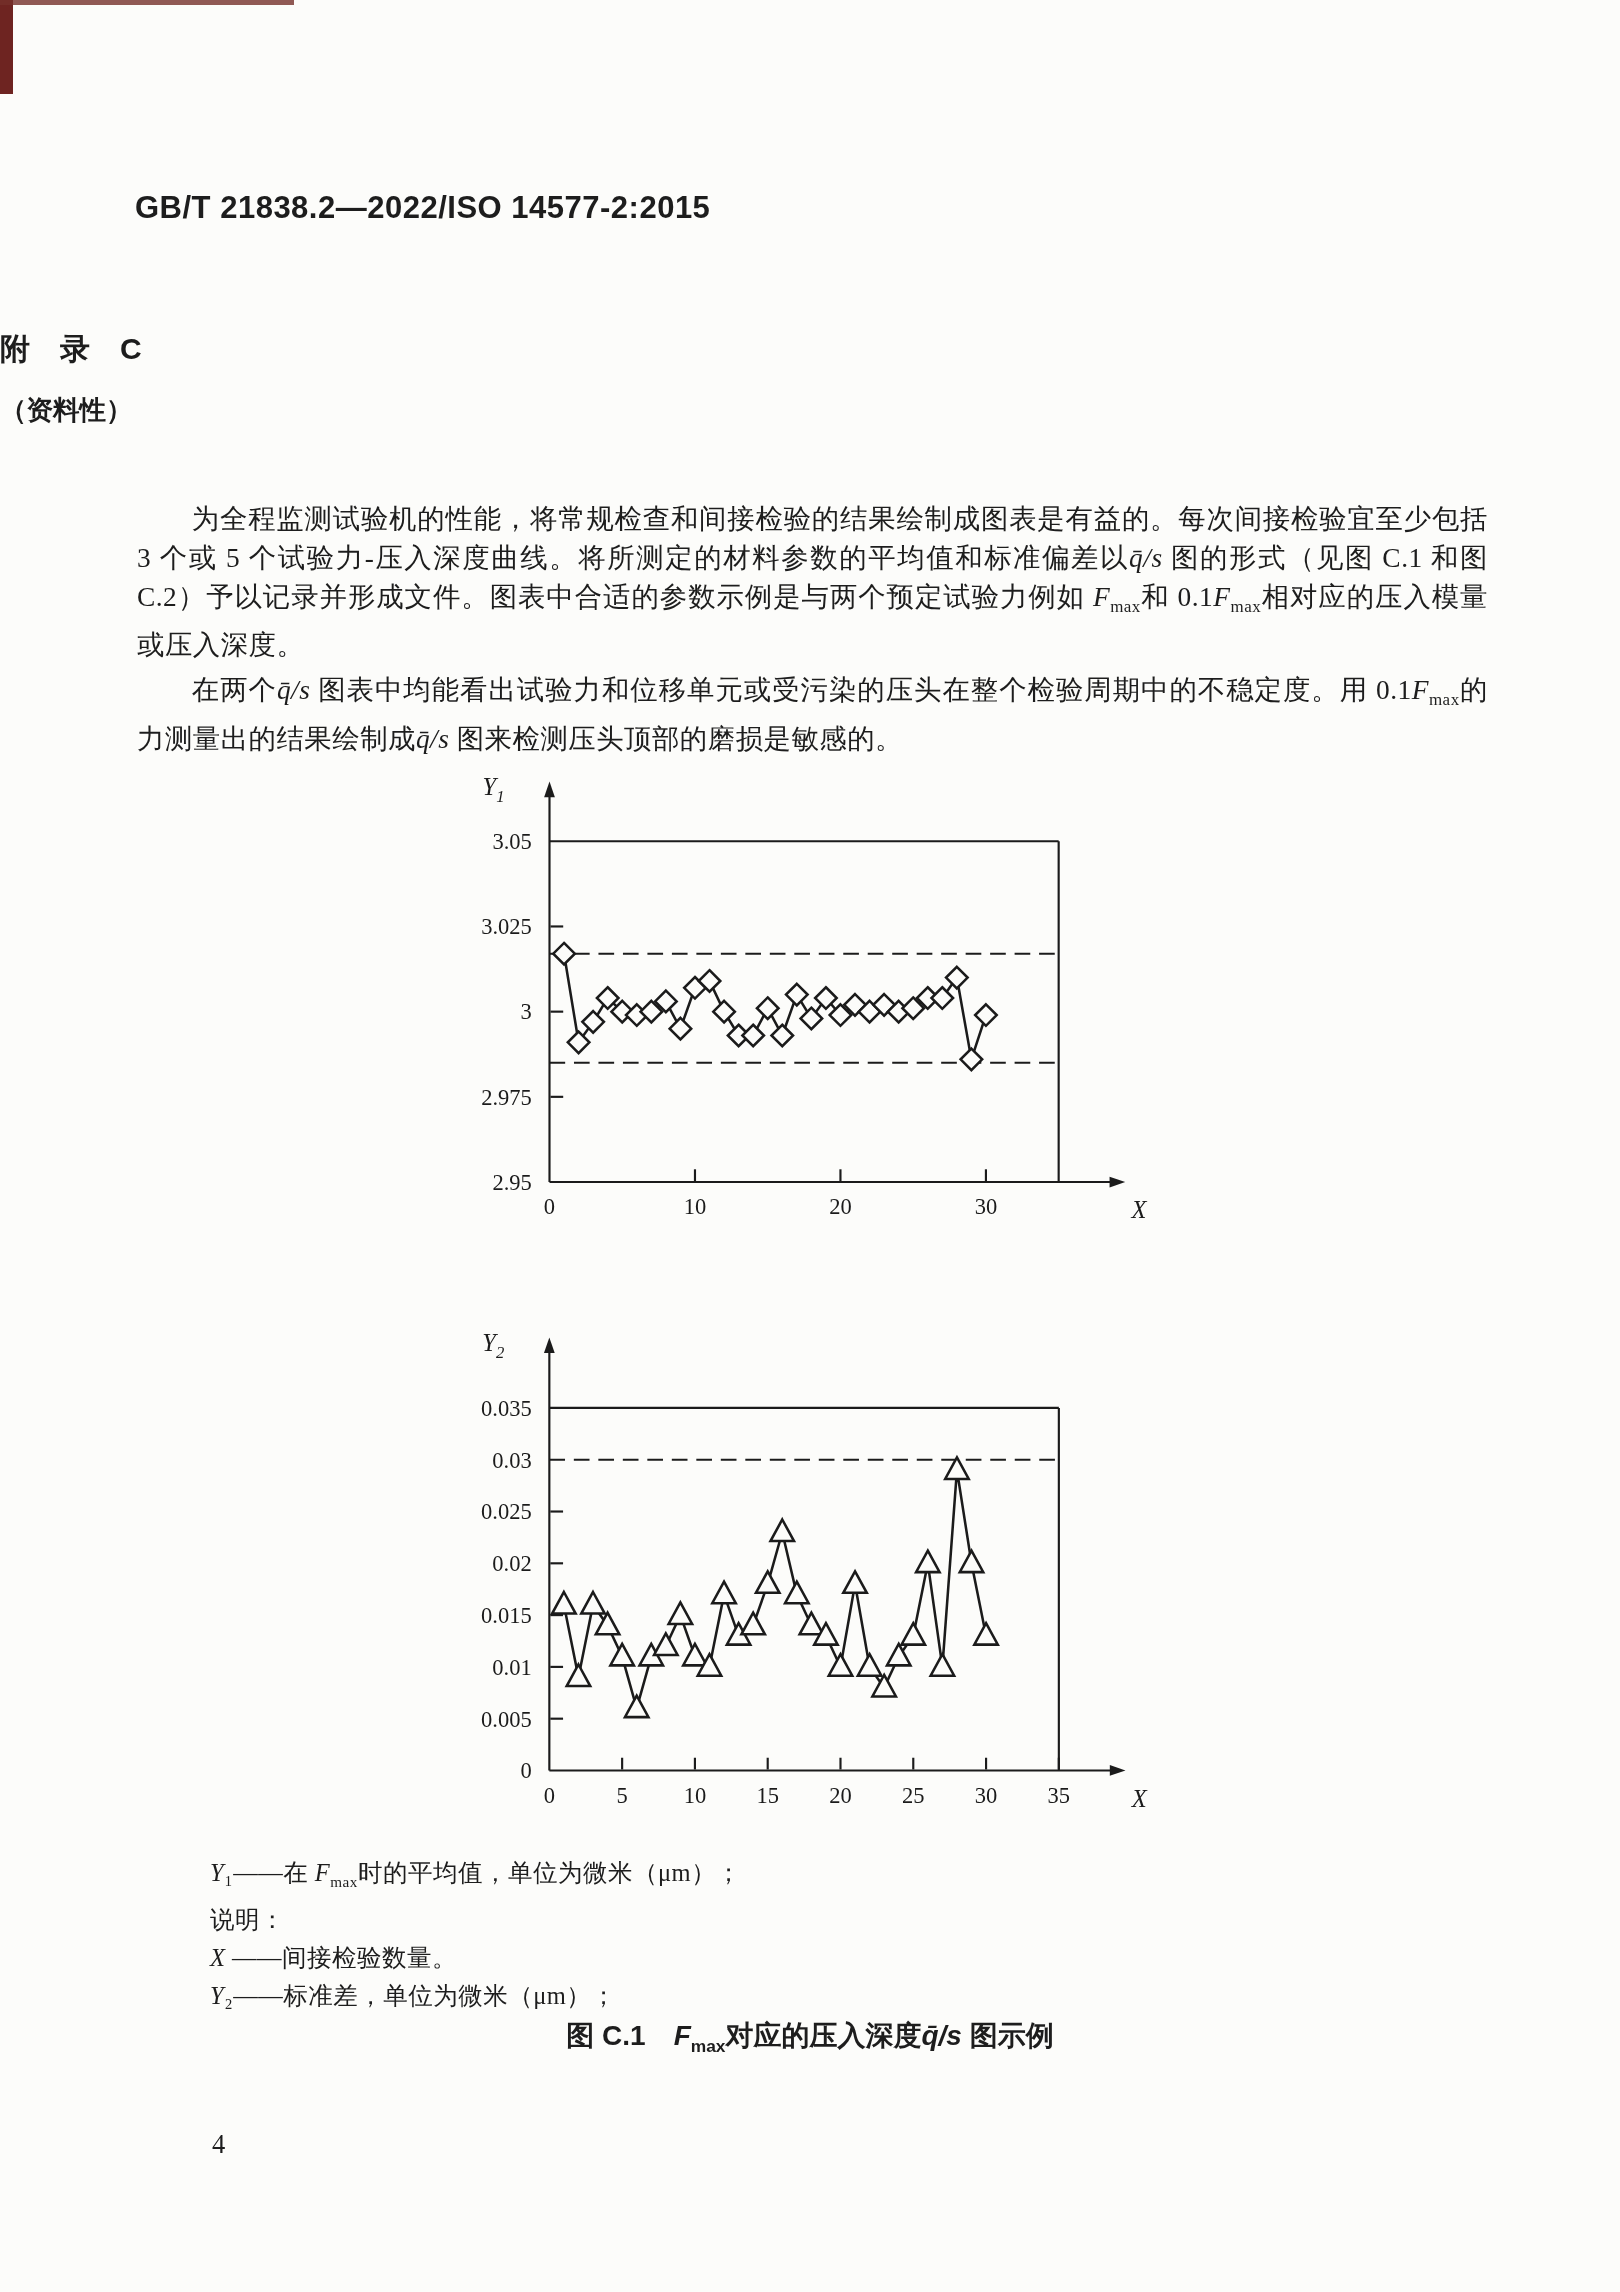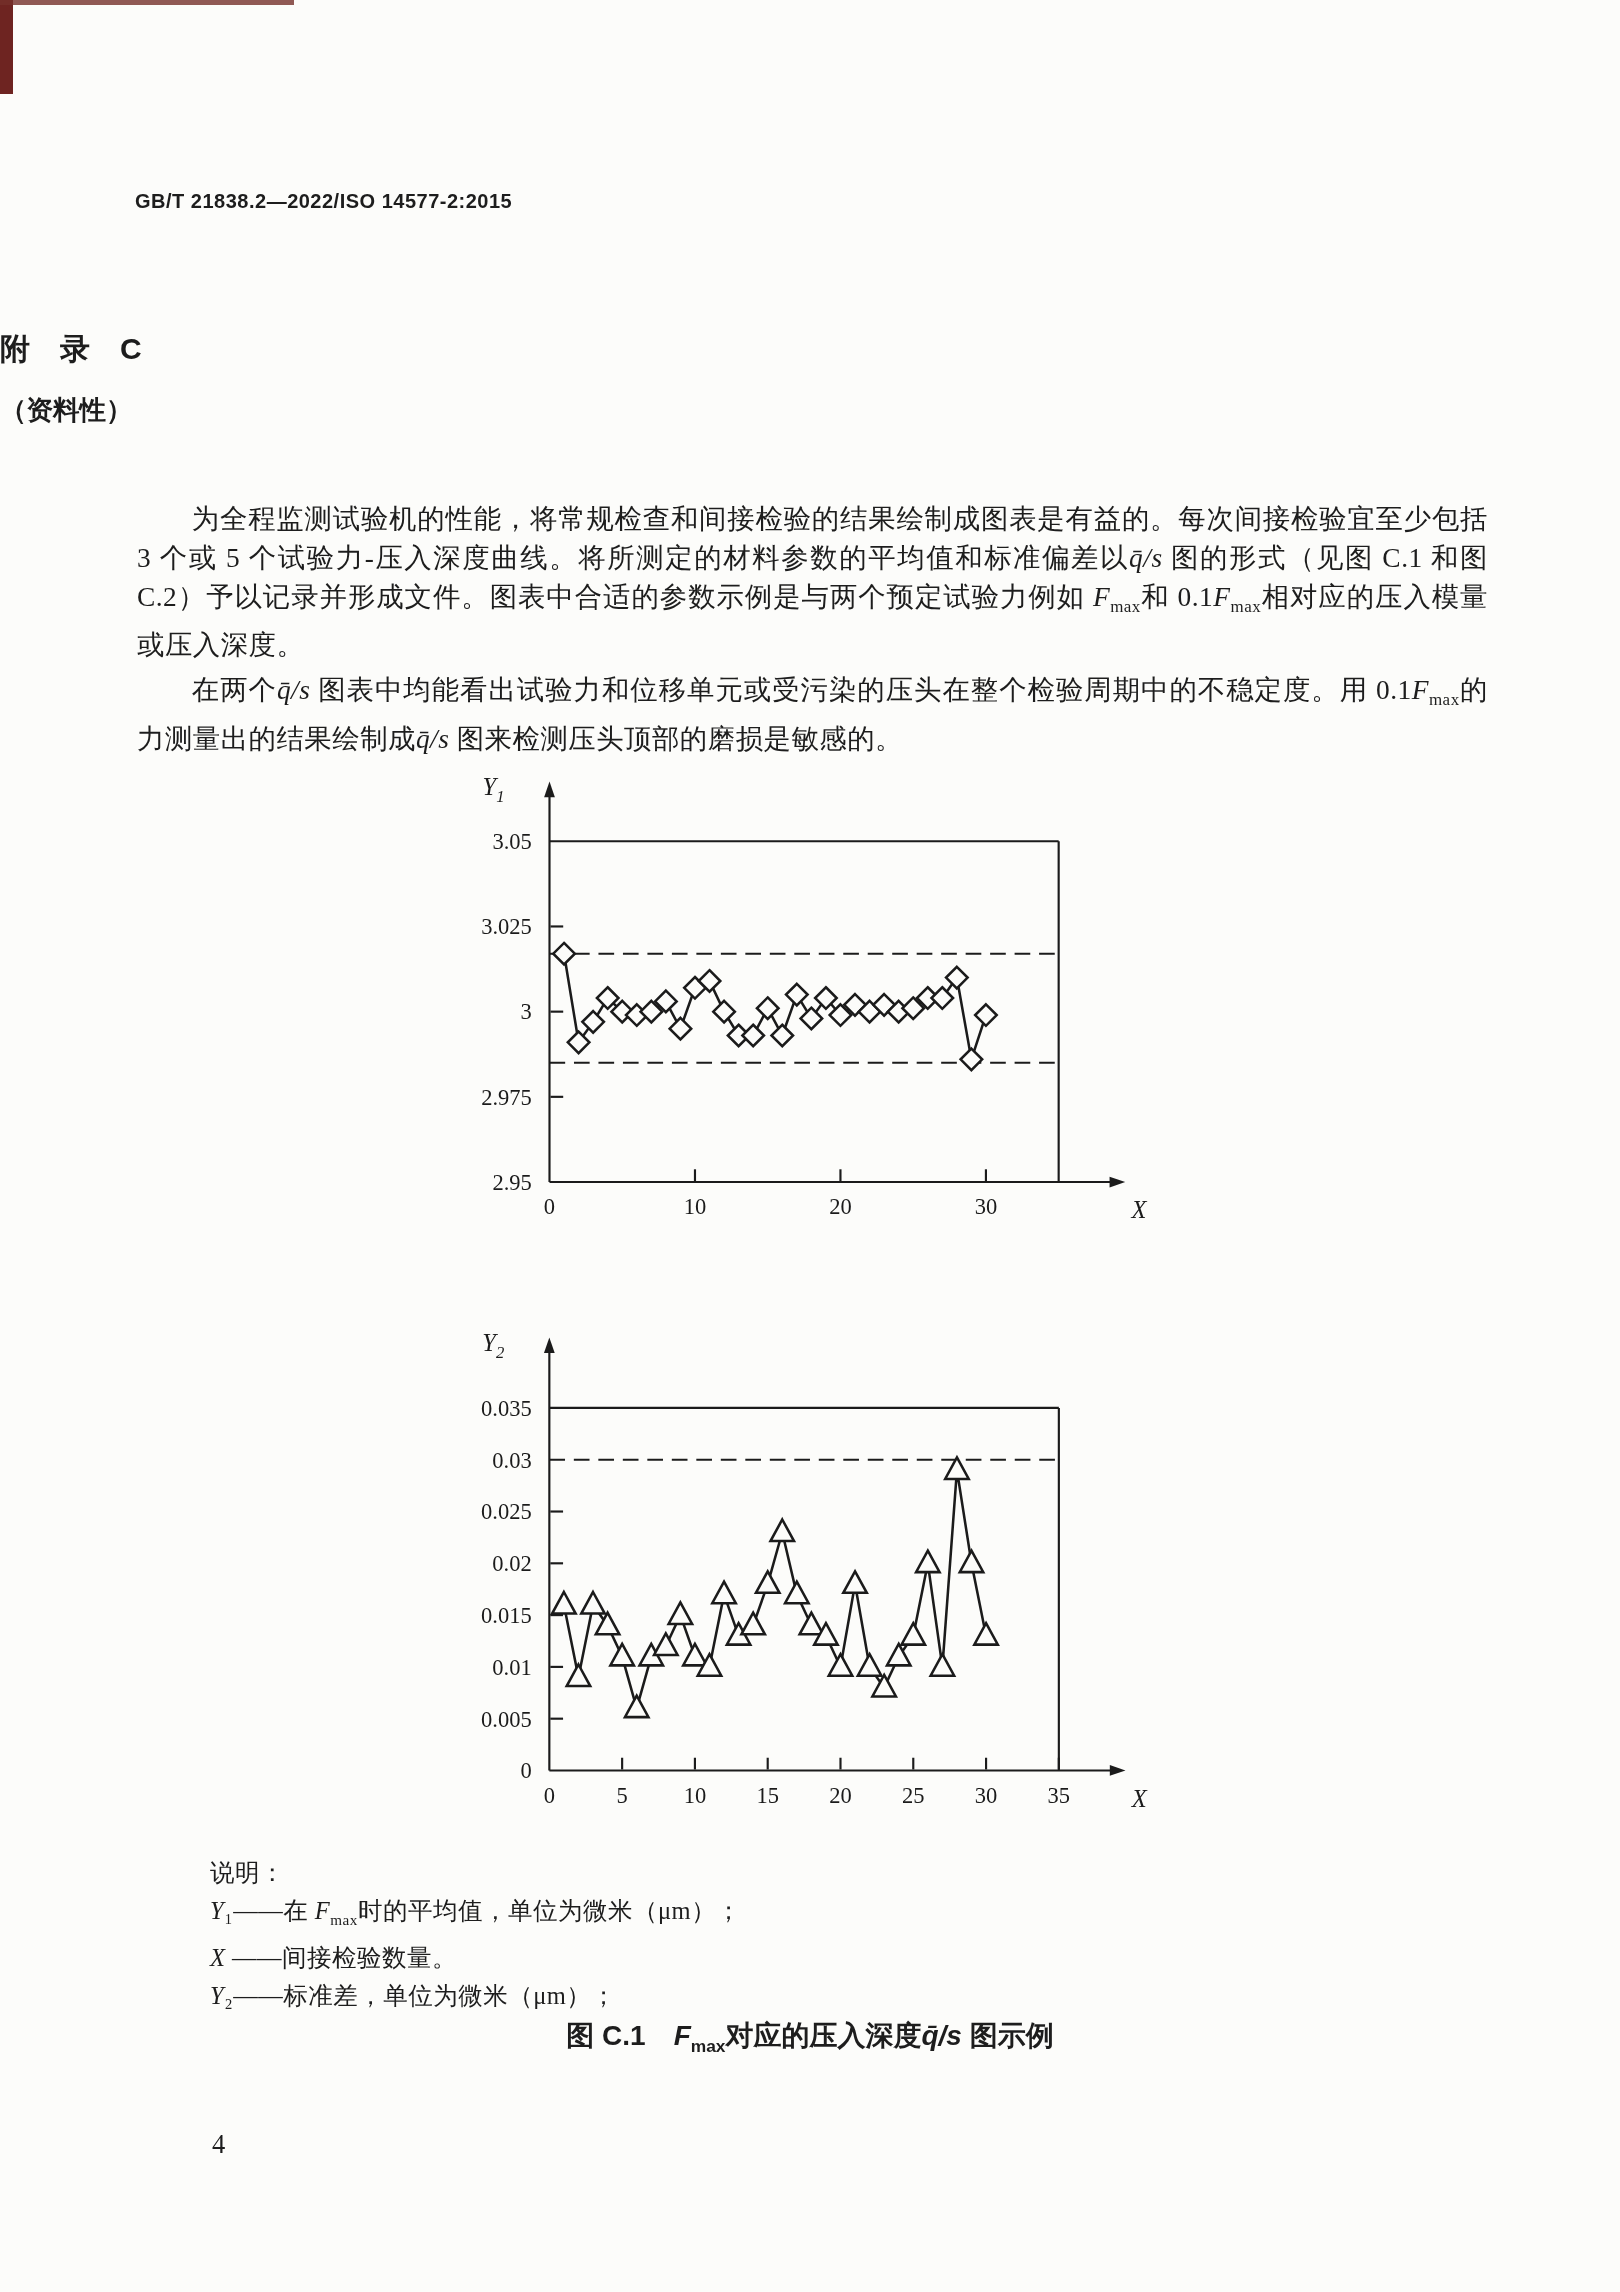--- a/index.html
+++ b/index.html
@@ -2,21 +2,21 @@
 <html><head>
 <meta charset="utf-8">
 <style>
   html,body{margin:0;padding:0;}
   body{width:1620px;height:2293px;background:#f6f5f2;overflow:hidden;
        font-family:"Liberation Serif","DejaVu Serif",serif;color:#1d1d1d;}
   .page{position:relative;width:1620px;height:2293px;background:#fcfcfa;}
   .scan-strip{position:absolute;left:0;top:0;width:12.7px;height:94px;background:#6e2421;}
   .scan-top{position:absolute;left:0;top:0;width:294px;height:4.9px;background:#74302a;opacity:.8;}
   .doc-header{position:absolute;left:135px;top:190px;font-family:"Liberation Sans","DejaVu Sans",sans-serif;
-       font-weight:bold;font-size:20px;letter-spacing:0.5px;}
+       font-weight:bold;font-size:31px;letter-spacing:0.5px;}
   .appendix-label{position:absolute;left:0;right:0;top:329px;text-align:left;
        font-family:"Liberation Sans","DejaVu Sans",sans-serif;font-weight:bold;font-size:30px;}
   .appendix-class{position:absolute;left:0;right:0;top:392px;text-align:left;
        font-family:"Liberation Sans","DejaVu Sans",sans-serif;font-weight:bold;font-size:26.5px;}
   .appendix-title{position:absolute;left:0;right:0;top:441px;text-align:center;
        font-family:"Liberation Sans","DejaVu Sans",sans-serif;font-weight:bold;font-size:29px;}
   .body-text{position:absolute;left:137px;top:500px;width:1351px;font-size:27.4px;
        line-height:39px;text-align:justify;letter-spacing:0.5px;}
   .body-text p{margin:0 0 5.9px 0;text-indent:2em;}
   sub{font-size:.62em;}
@@ -183,22 +183,22 @@
           <path d="M 526.2857142857142 247.57142857142856 L 538.2857142857142 269.57142857142856 L 514.2857142857142 269.57142857142856 Z"></path>
           <path d="M 541.1428571428571 353.2857142857143 L 553.1428571428571 375.2857142857143 L 529.1428571428571 375.2857142857143 Z"></path>
           <path d="M 556 152.42857142857144 L 568 174.42857142857144 L 544 174.42857142857144 Z"></path>
           <path d="M 570.8571428571429 247.57142857142856 L 582.8571428571429 269.57142857142856 L 558.8571428571429 269.57142857142856 Z"></path>
           <path d="M 585.7142857142858 321.5714285714286 L 597.7142857142858 343.5714285714286 L 573.7142857142858 343.5714285714286 Z"></path>
         </g>
       </svg>
   </div>
 
   <div class="legend">
+    <div><i>Y</i>₁——在 <i>F</i><sub>max</sub>时的平均值，单位为微米（μm）；</div>
     <div>说明：</div>
-    <div><i>Y</i>₁——在 <i>F</i><sub>max</sub>时的平均值，单位为微米（μm）；</div>
     <div><i>X</i> ——间接检验数量。</div>
     <div><i>Y</i>₂——标准差，单位为微米（μm）；</div>
   </div>
 
   <div class="figure-caption">图 C.1　<i>F</i><sub>max</sub>对应的压入深度<i>q̄/s</i> 图示例</div>
 
   <div class="page-number">4</div>
 </div>
 
 

